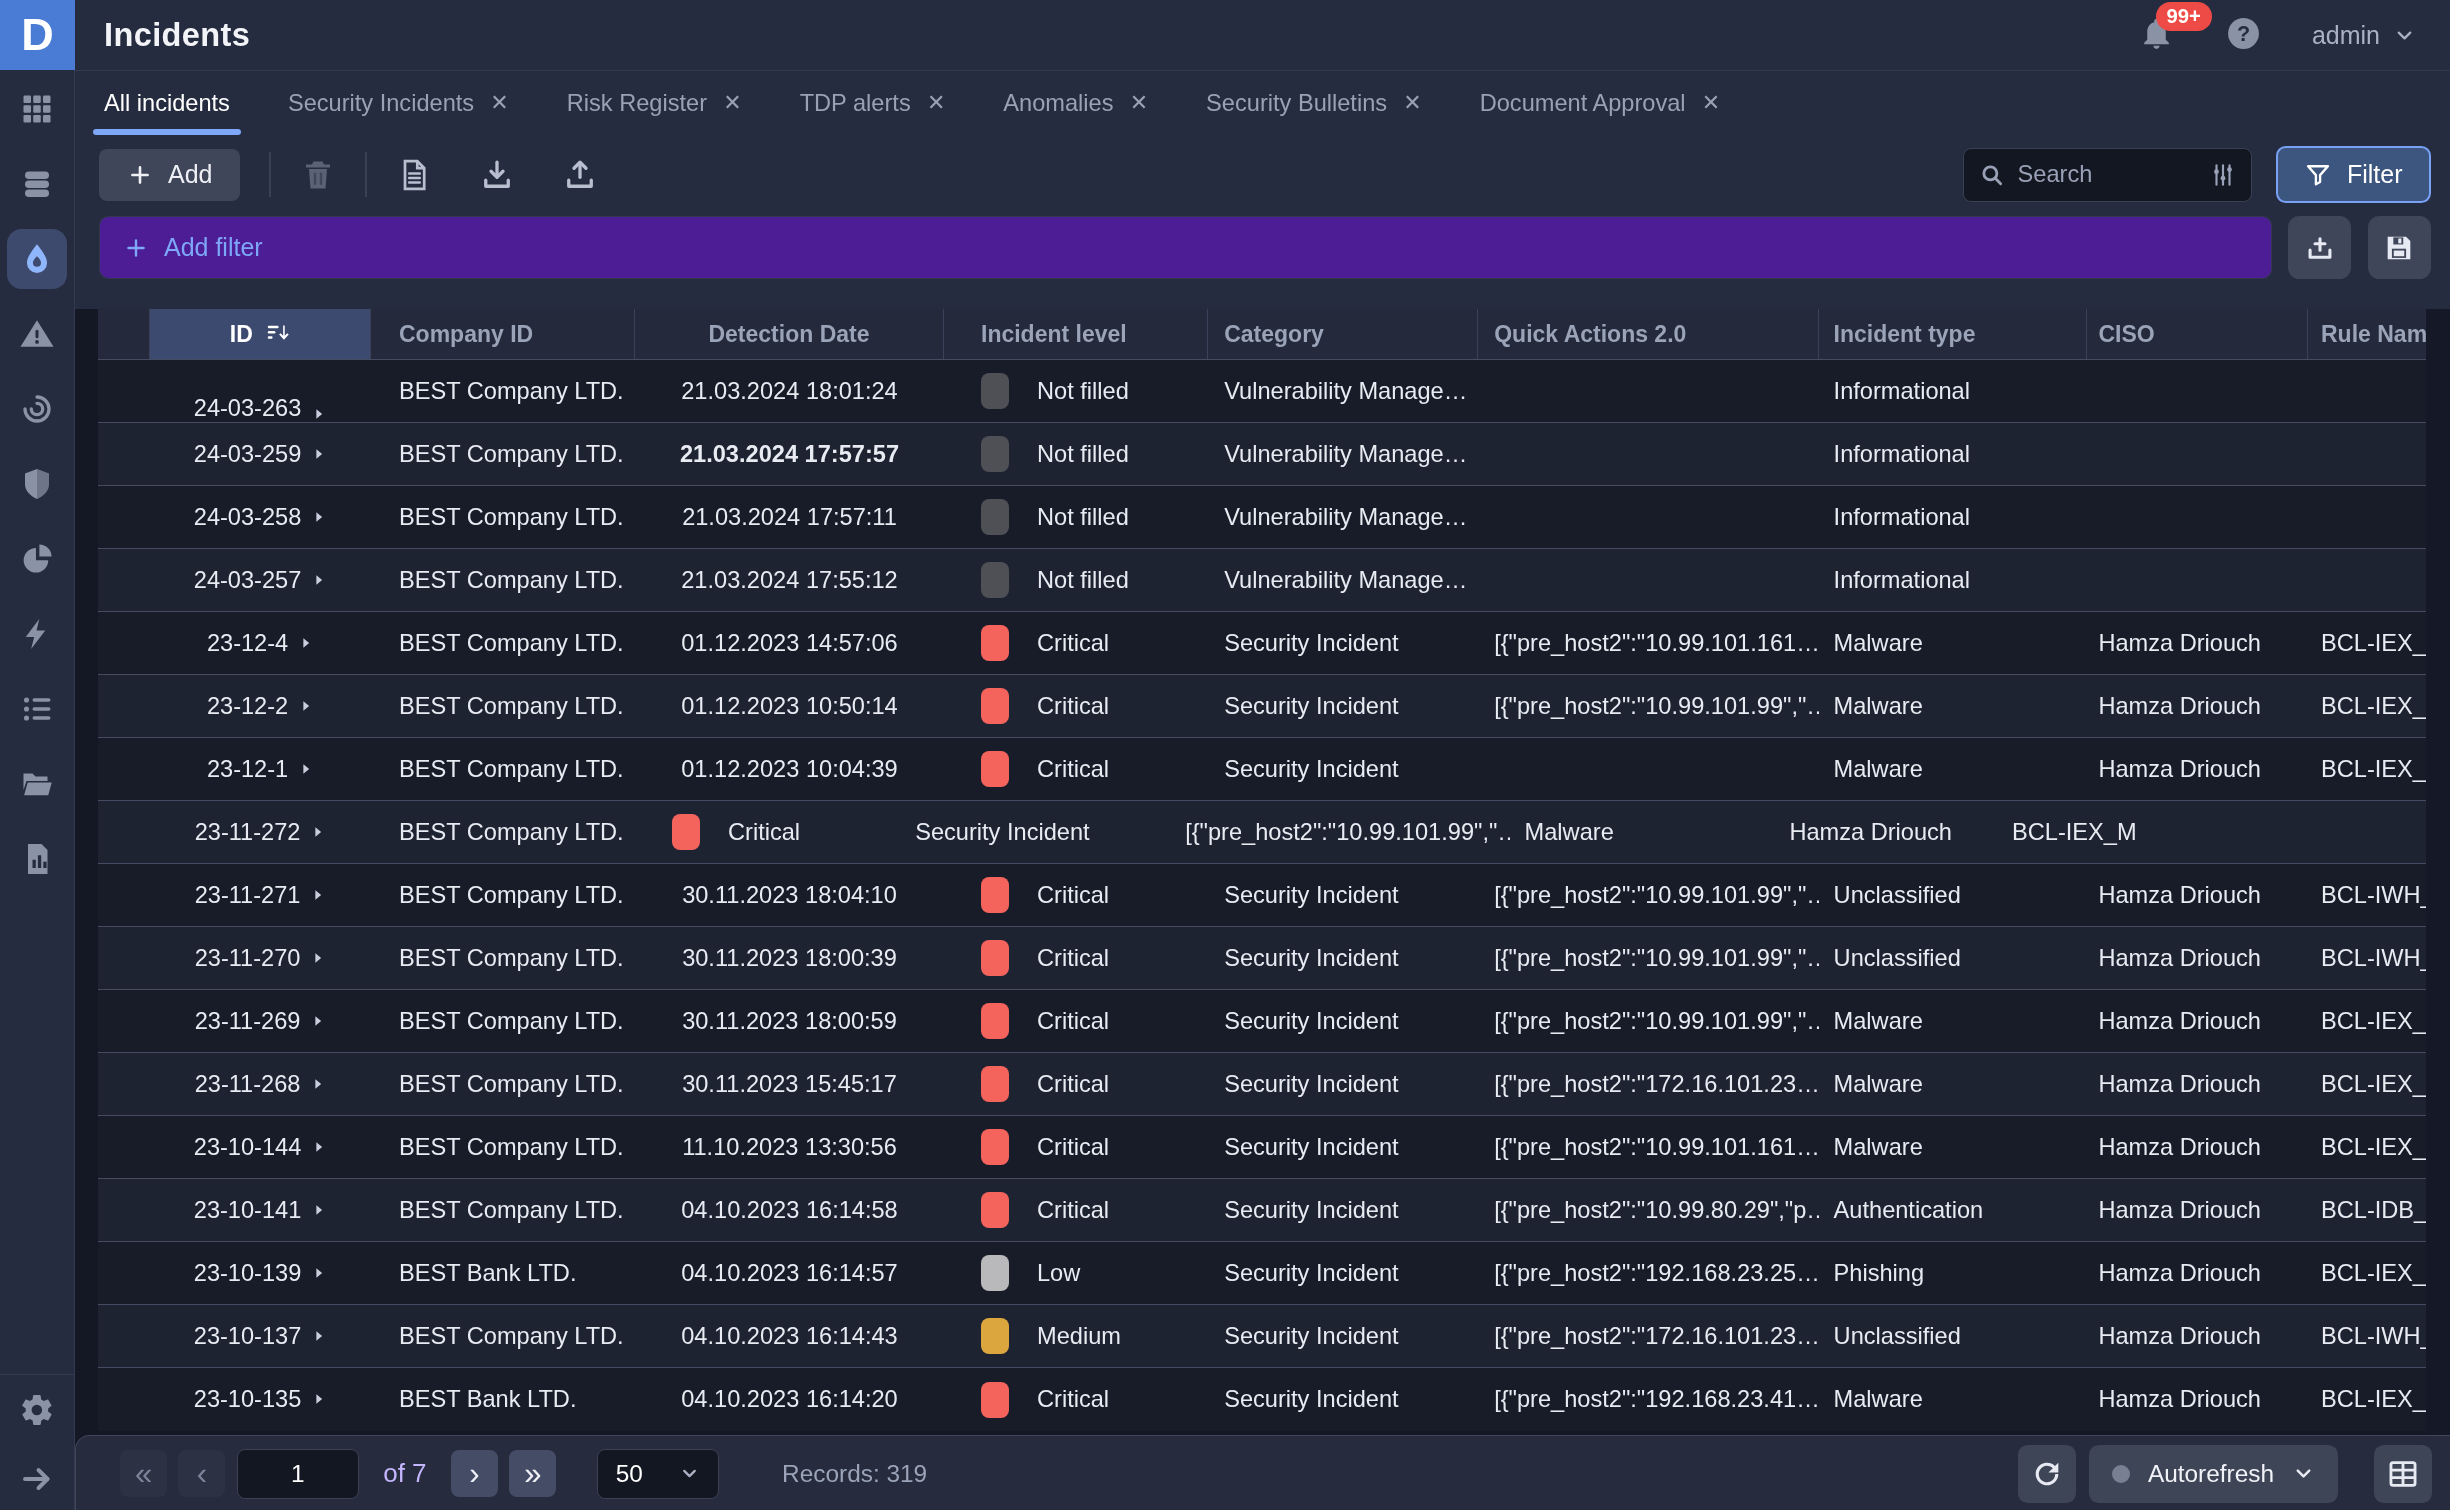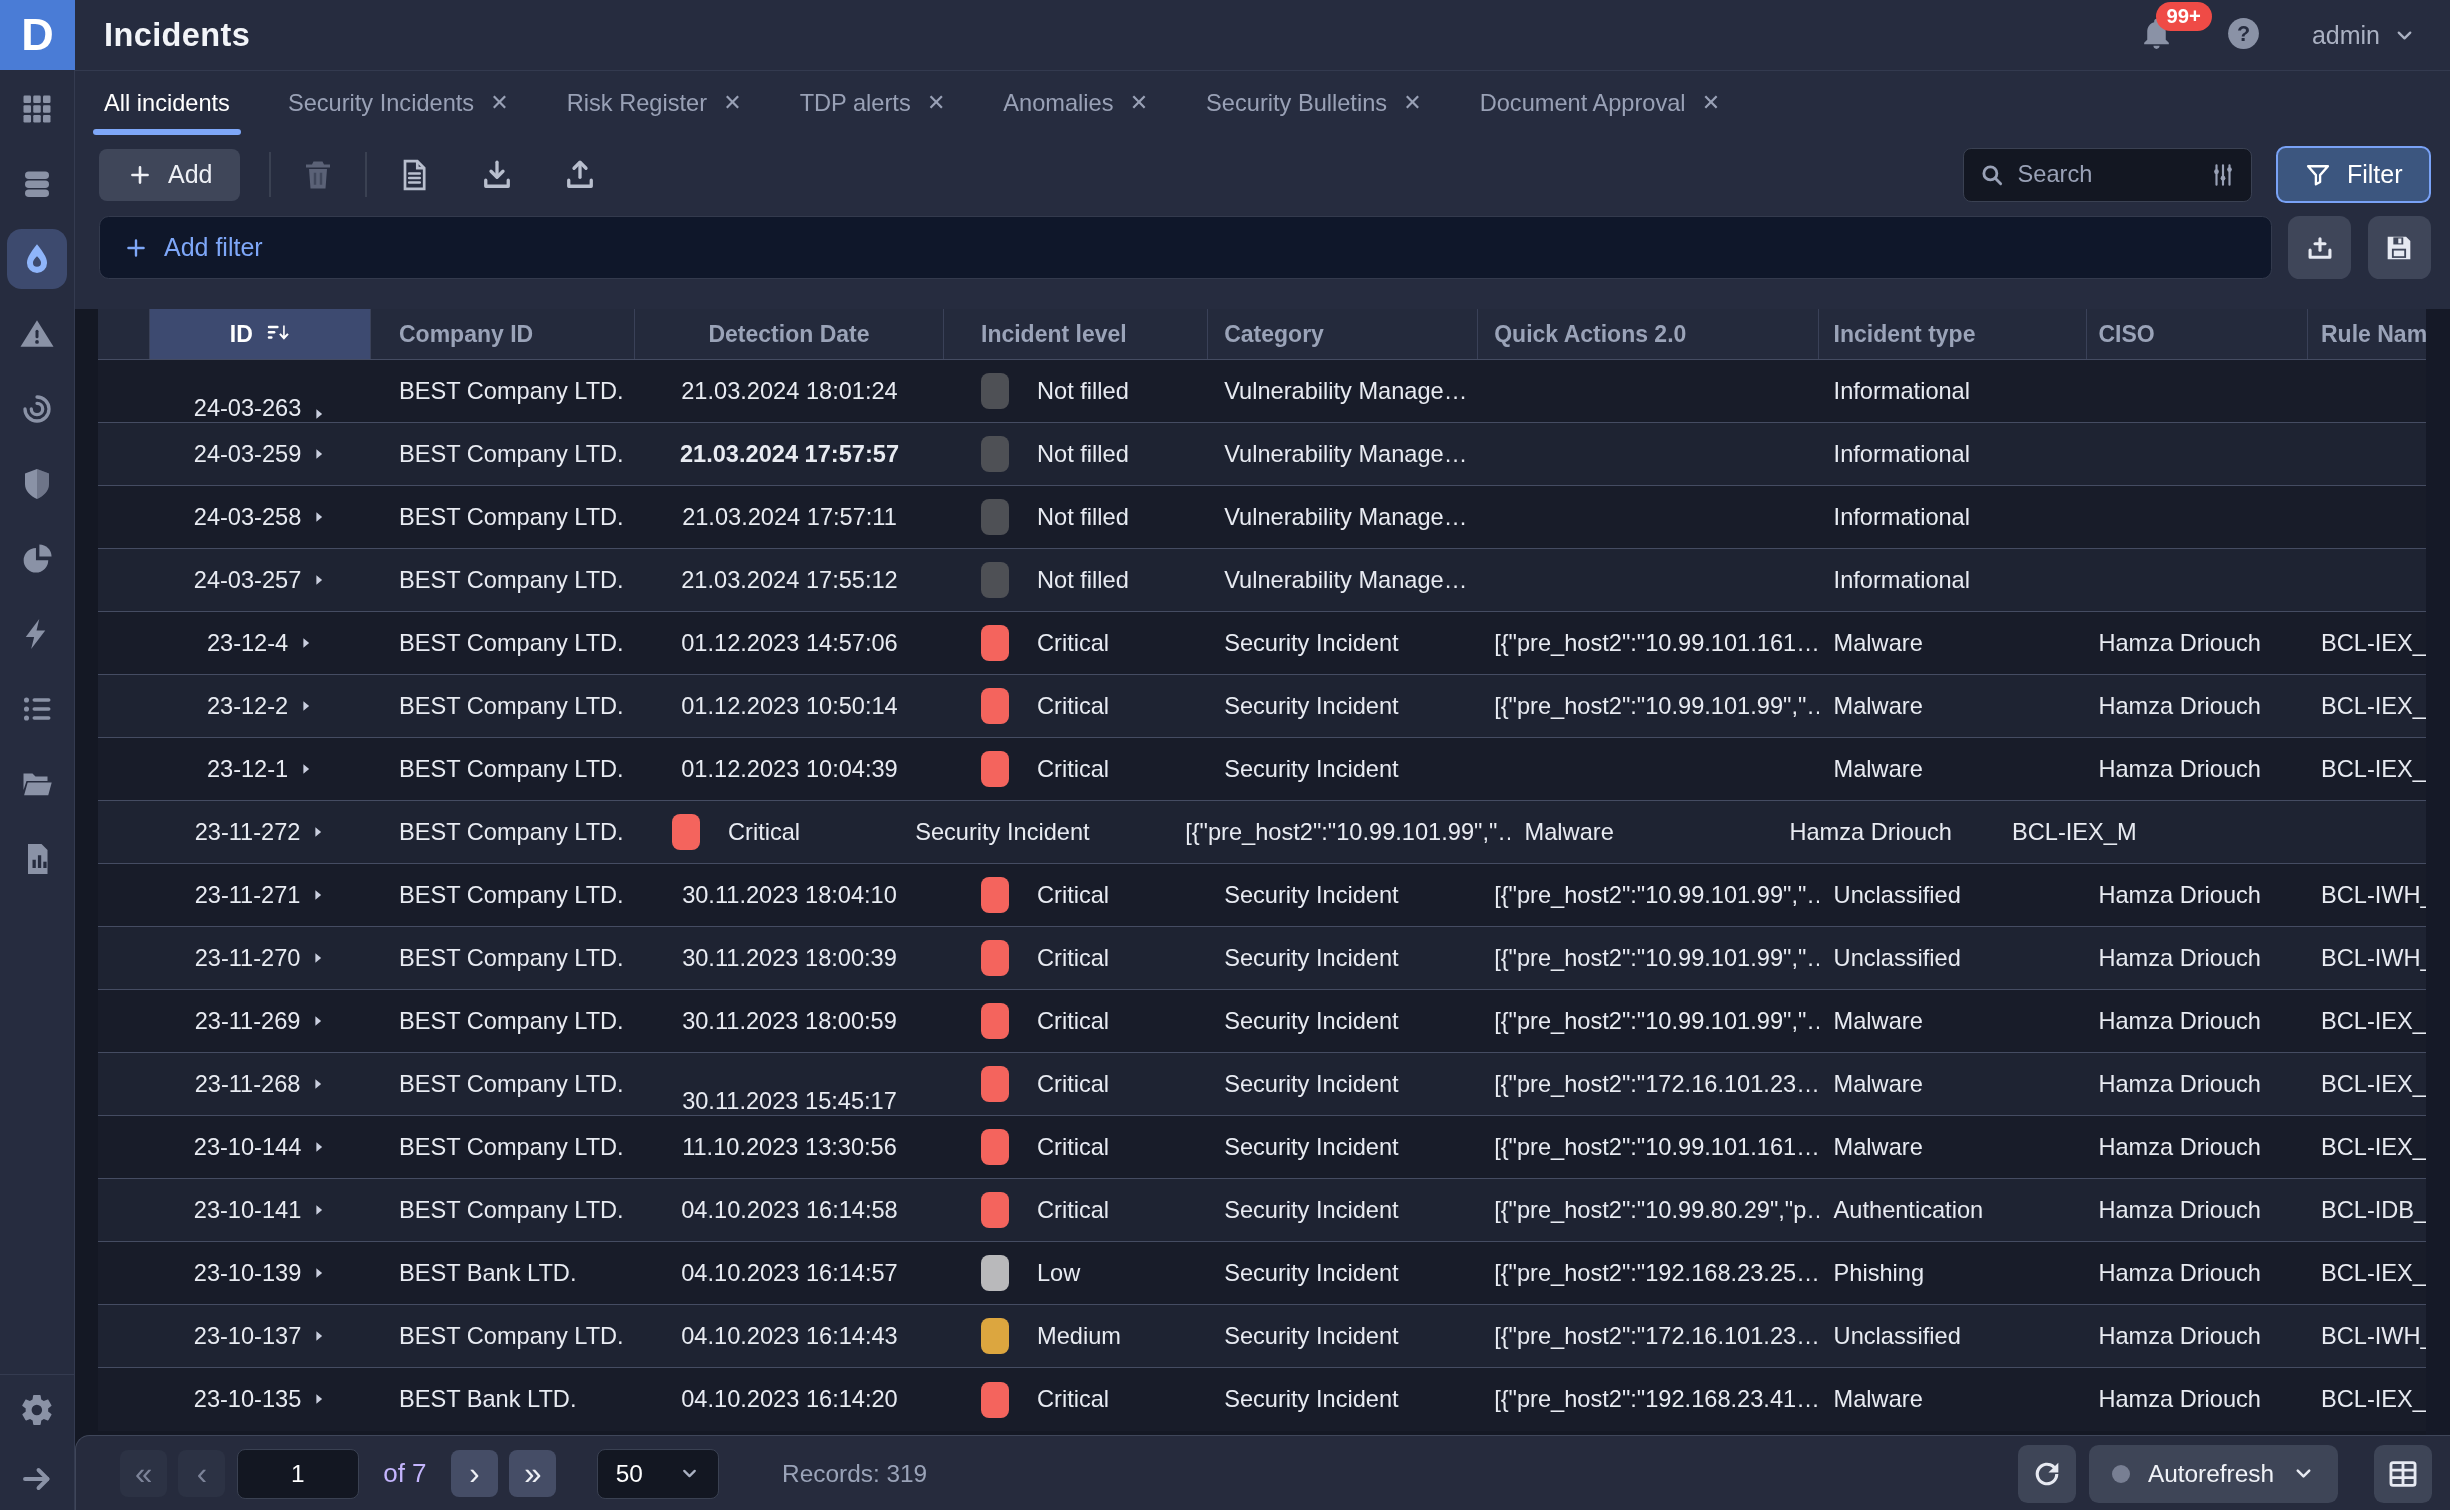--- a/index.html
+++ b/index.html
@@ -55,21 +55,21 @@
           display:flex;align-items:center;padding:0 14.6px;gap:13px;color:#99a1b6}
   .search svg{width:26px;height:26px;flex:none}
   .search input{flex:1;min-width:0;background:transparent;border:none;outline:none;color:#e7eaf2;font-size:23.6px;
                 font-family:inherit}
   .search input::placeholder{color:#99a1b6}
   .filter-btn{height:57px;padding:0 26px;background:#3c567f;border:2.4px solid #79a2f6;border-radius:9.7px;
               display:flex;align-items:center;gap:14.6px;font-size:25px;color:#fff}
   .filter-btn svg{width:28px;height:28px}
 
   .filterrow{height:67px;flex:none;display:flex;align-items:center;padding:0 19.5px 0 24.4px;gap:16.2px;margin-bottom:28px}
-  .addfilter-bar{flex:1;height:63px;background:#0f172a;border:1.6px solid #333a4d;border-radius:9.7px;
+  .addfilter-bar{flex:1;height:63px;background:#4c1d95;border:1.6px solid #333a4d;border-radius:9.7px;
                  display:flex;align-items:center;padding:0 23px;gap:14.6px;color:#7ea7f8;font-size:25px}
   .addfilter-bar svg{width:26px;height:26px}
   .icon-btn{width:63px;height:63px;background:#3f4659;border-radius:11.4px;display:flex;align-items:center;
             justify-content:center;color:#e7eaf2;flex:none}
   .icon-btn svg{width:34px;height:34px}
 
   
   .table-region{flex:1;min-height:0;display:flex;flex-direction:column;background:#141824}
   .table-wrap{flex:1;min-height:0;display:flex;padding-left:23px}
   .table{flex:1;min-width:0;display:flex;flex-direction:column}
@@ -784,21 +784,21 @@
                 <div class="td" style="width: 52px;"></div>
                 <div class="td" style="width: 221px; justify-content: center;">
                   <span>23-11-268</span>
                   <svg viewBox="0 0 24 24" fill="currentColor" class="caret">
                     <path d="M8 5l8.5 7L8 19z"></path>
                   </svg>
                 </div>
                 <div class="td" style="width: 264px; padding-left: 28px;">
                   <span>BEST Company LTD.</span>
                 </div>
-                <div class="td" style="width: 309px; justify-content: center; align-items: flex-end;">
+                <div class="td" style="width: 309px; justify-content: center;">
                   <span>30.11.2023 15:45:17</span>
                 </div>
                 <div class="td" style="width: 264px; padding-left: 37px;">
                   <span class="level-chip" style="background: rgb(244, 100, 93);"></span>
                   <span>Critical</span>
                 </div>
                 <div class="td" style="width: 270px; padding-left: 16.2px;">
                   <span>Security Incident</span>
                 </div>
                 <div class="td" style="width: 341px; padding-left: 16.2px;">

